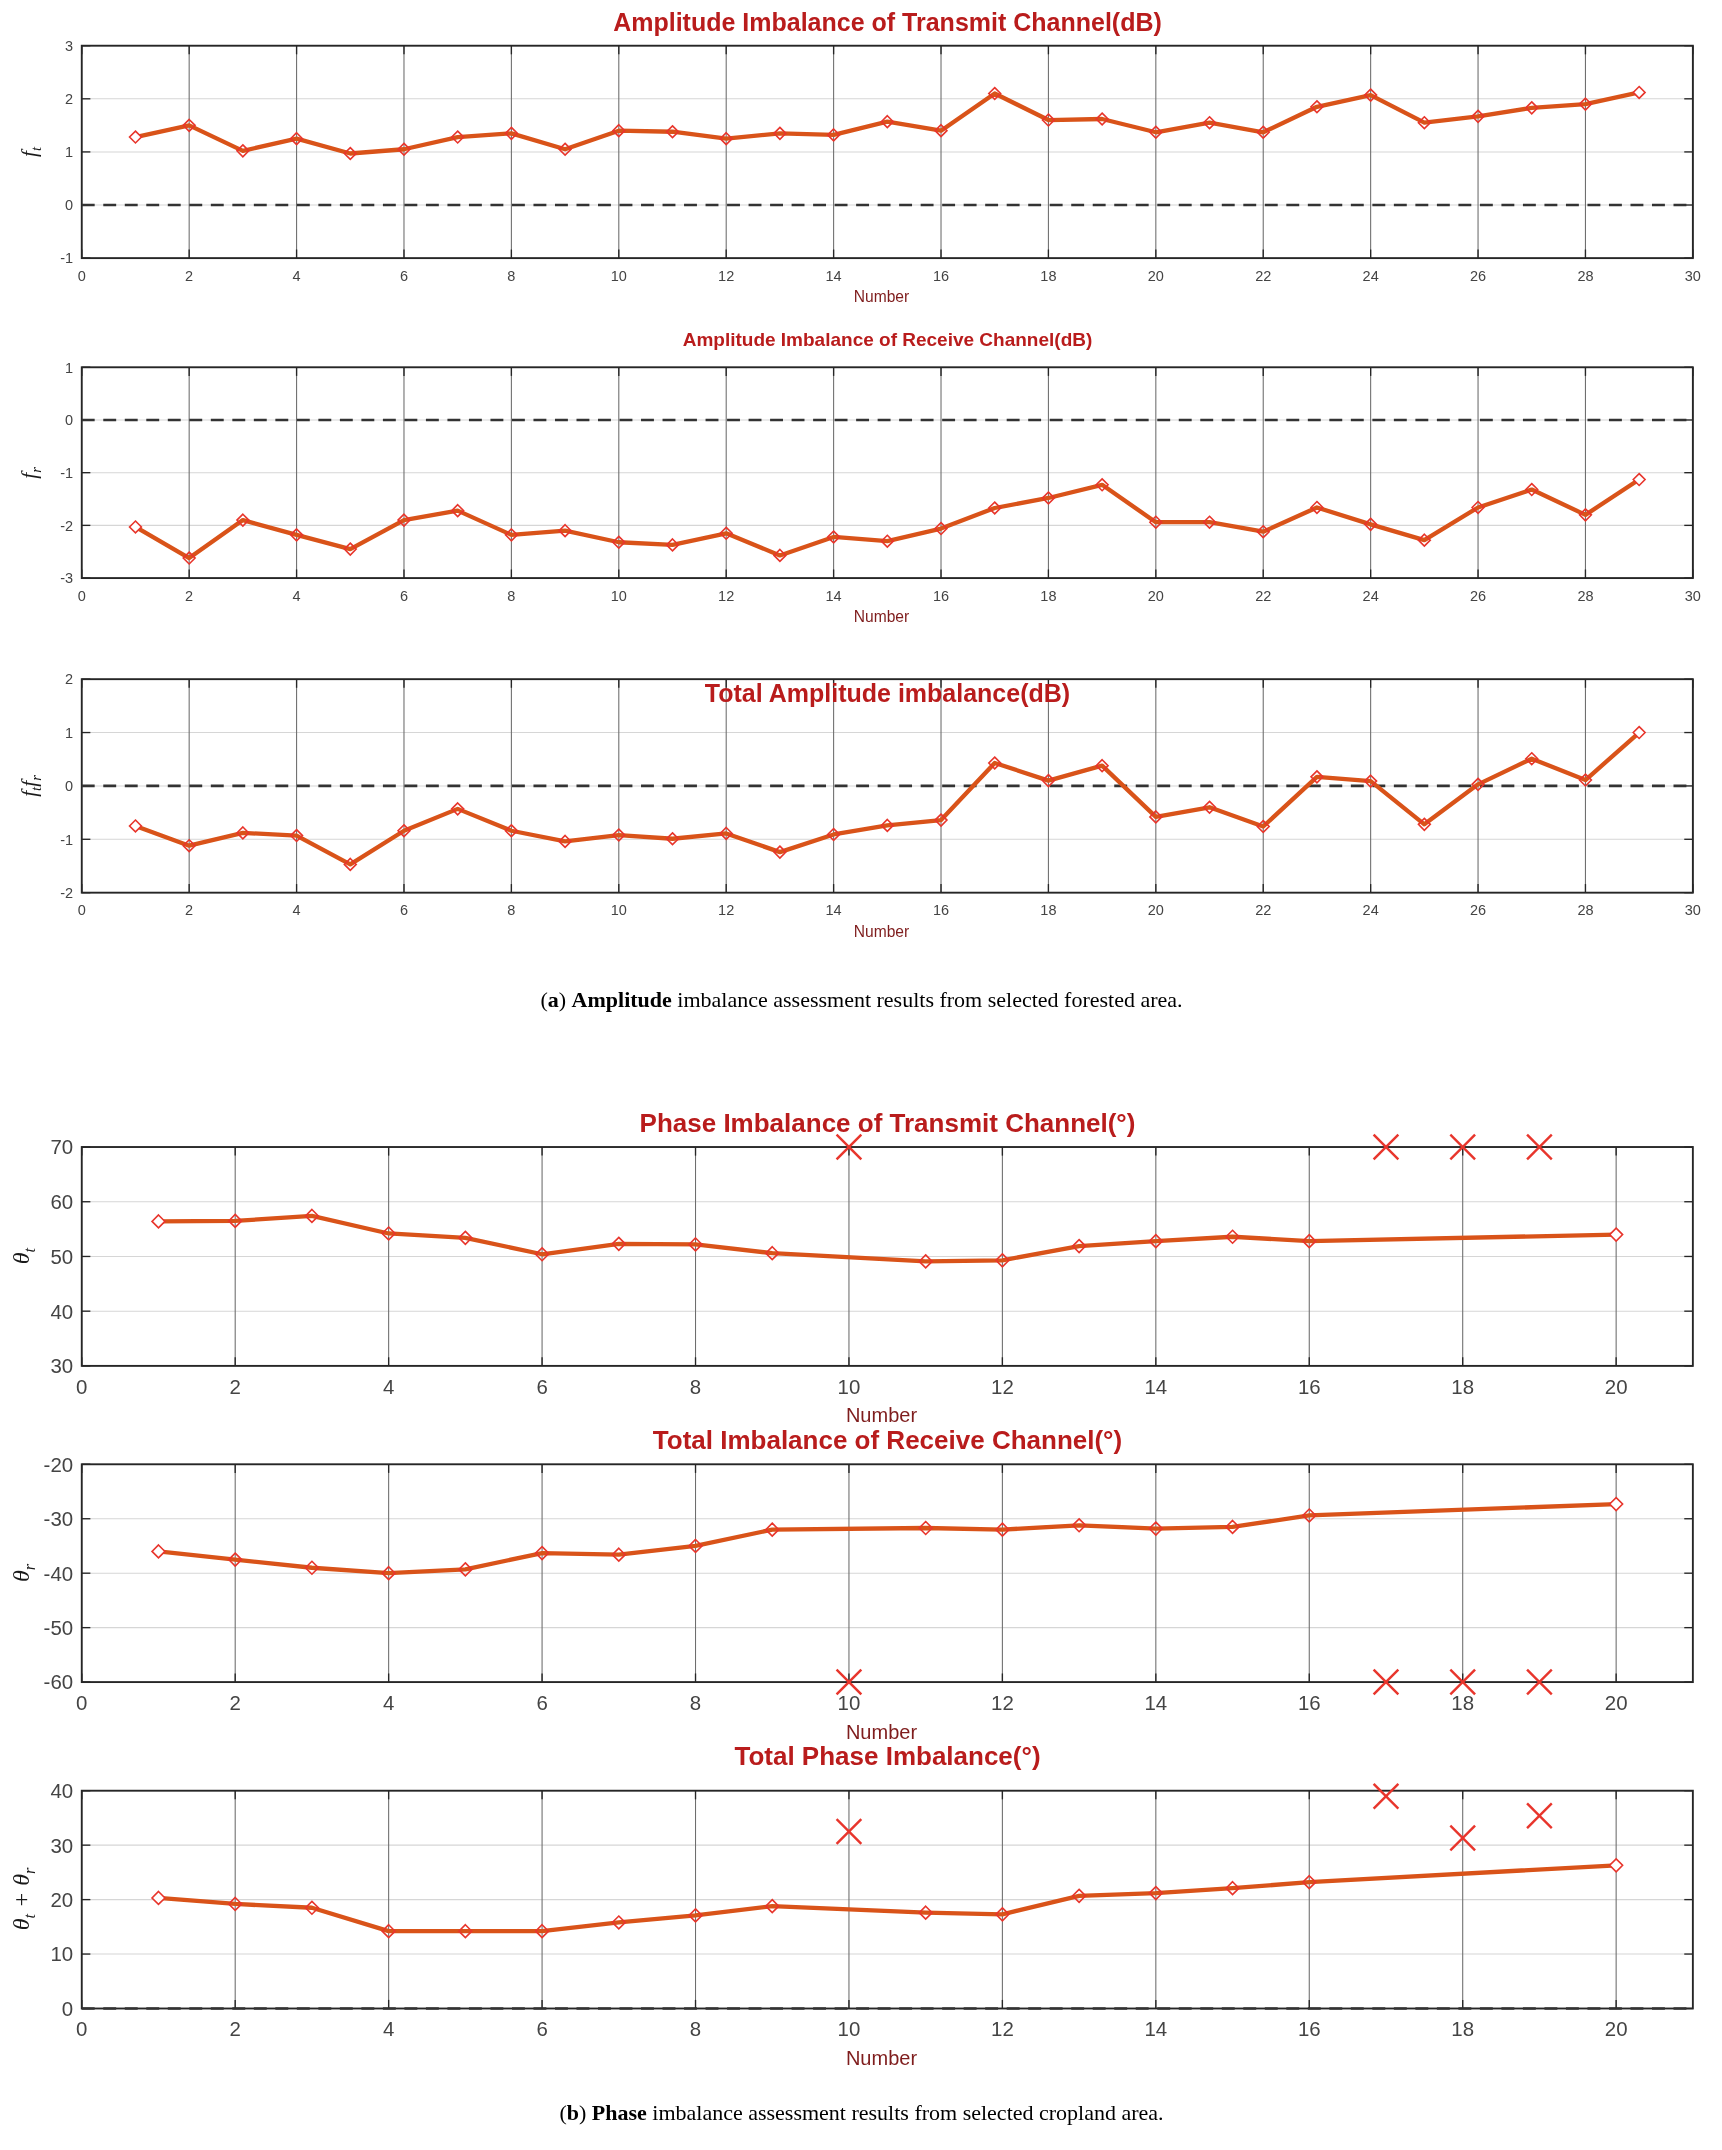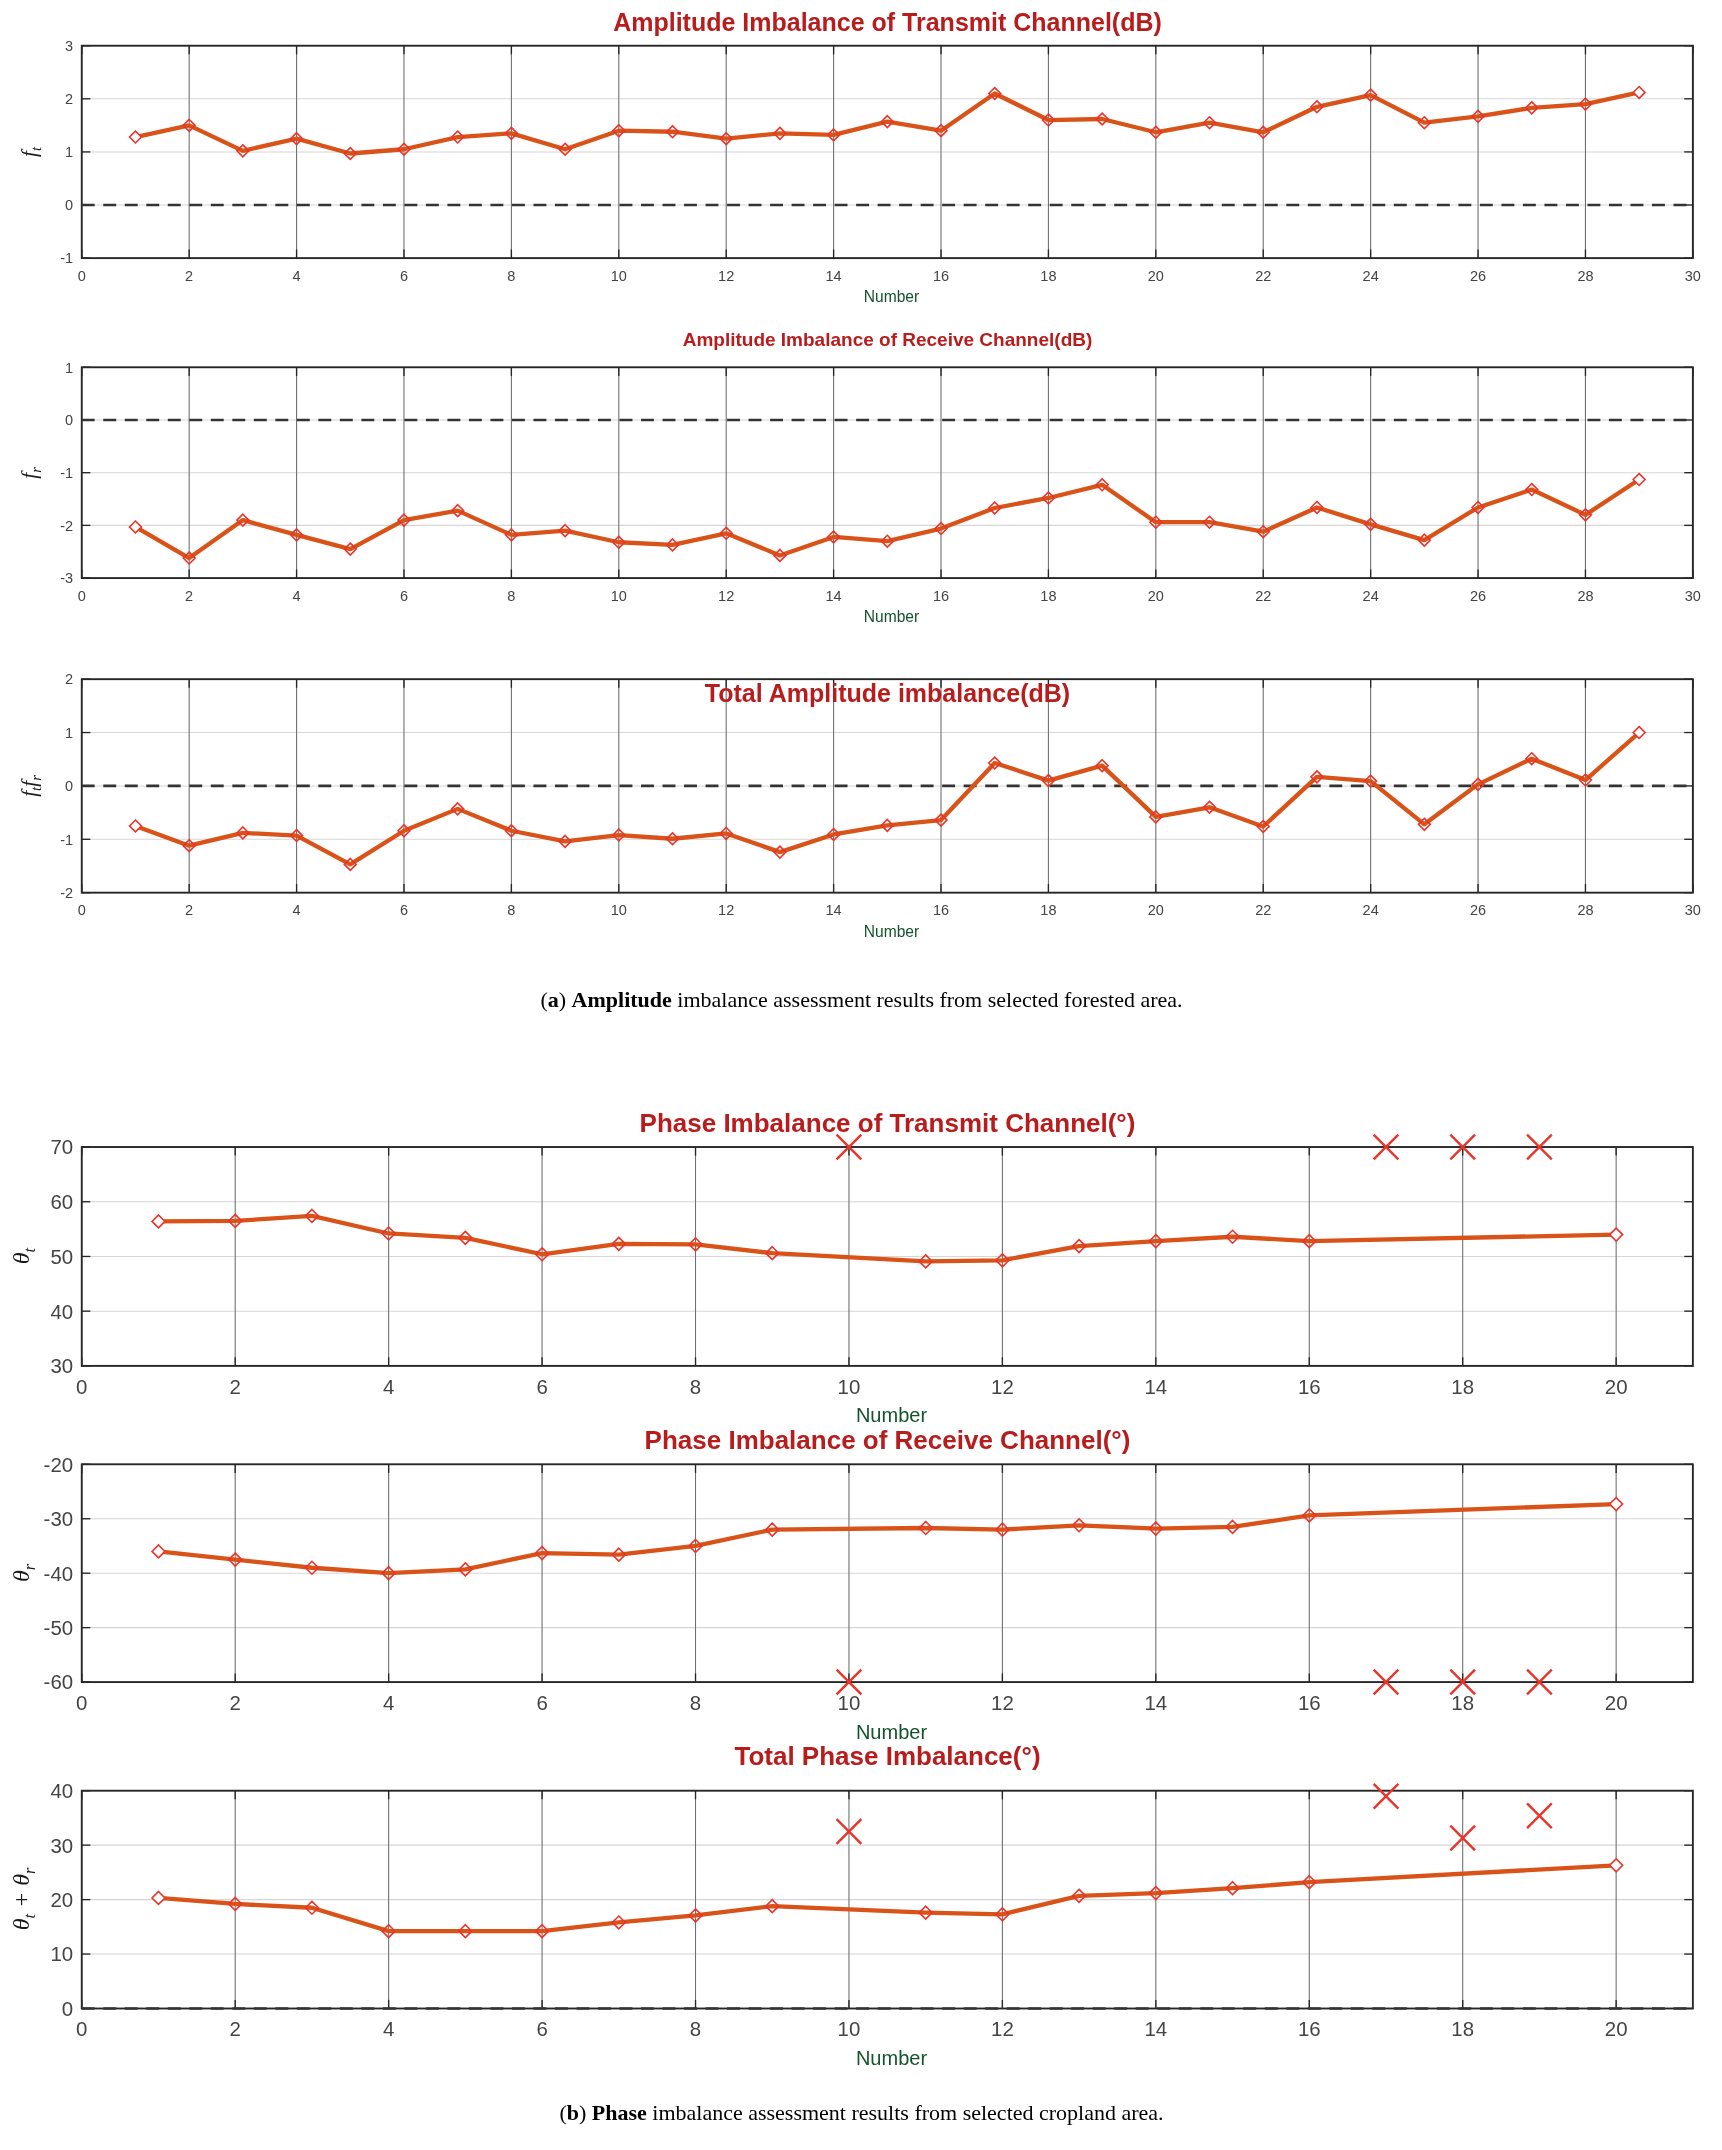--- a/index.html
+++ b/index.html
@@ -1,21 +1,21 @@
 <!DOCTYPE html>
 <html style="font-size:8.6px"><head>
 <meta charset="utf-8">
 <style>
   html,body{margin:0;padding:0;background:#fff;}
   #page{position:relative;width:1723px;height:2151px;background:#fff;overflow:hidden;
         font-family:"Liberation Sans",sans-serif;}
   #plots{position:absolute;left:0;top:0;overflow:visible;}
   .title{position:absolute;left:82px;width:1611px;text-align:center;font-weight:bold;
          color:#b91c1c;font-family:"Liberation Sans",sans-serif;}
-  .xlab{position:absolute;left:86px;width:1611px;text-align:center;color:#14532d;
+  .xlab{position:absolute;left:76px;width:1611px;text-align:center;color:#7f1d1d;
         font-family:"Liberation Sans",sans-serif;}
   .ylab{position:absolute;transform:translate(-50%,-50%) rotate(-90deg);color:#1a1a1a;
         font-family:"Liberation Serif","DejaVu Serif",serif;font-style:italic;white-space:nowrap;}
   .ylab sub{font-size:0.68em;}
   .cap{position:absolute;left:0;width:100%;text-align:center;margin:0;color:#000;
        font-family:"Liberation Serif","DejaVu Serif",serif;font-size:22px;}
   .cap .b{font-weight:bold;}
 </style>
 </head>
 <body>
@@ -646,21 +646,21 @@
         <text x="136" y="3546.18" text-anchor="end" fill="#444444" font-size="38" font-family="Liberation Sans, sans-serif">20</text>
         <text x="136" y="3444.93" text-anchor="end" fill="#444444" font-size="38" font-family="Liberation Sans, sans-serif">30</text>
         <text x="136" y="3343.68" text-anchor="end" fill="#444444" font-size="38" font-family="Liberation Sans, sans-serif">40</text>
       </g>
     </svg>
 
   <div class="title" id="title0" style="top: 7.5px; font-size: 25px;">Amplitude Imbalance of Transmit Channel(dB)</div>
   <div class="title" id="title1" style="top: 329px; font-size: 19px;">Amplitude Imbalance of Receive Channel(dB)</div>
   <div class="title" id="title2" style="top: 679px; font-size: 25px;">Total Amplitude imbalance(dB)</div>
   <div class="title" id="title3" style="top: 1108px; font-size: 26px;">Phase Imbalance of Transmit Channel(°)</div>
-  <div class="title" id="title4" style="top: 1425px; font-size: 26px;">Phase Imbalance of Receive Channel(°)</div>
+  <div class="title" id="title4" style="top: 1425px; font-size: 26px;">Total Imbalance of Receive Channel(°)</div>
   <div class="title" id="title5" style="top: 1741px; font-size: 26px;">Total Phase Imbalance(°)</div>
 
   <div class="xlab" id="xlab0" style="top: 288px; font-size: 15.6px;">Number</div>
   <div class="xlab" id="xlab1" style="top: 608px; font-size: 15.6px;">Number</div>
   <div class="xlab" id="xlab2" style="top: 923px; font-size: 15.6px;">Number</div>
   <div class="xlab" id="xlab3" style="top: 1404px; font-size: 20px;">Number</div>
   <div class="xlab" id="xlab4" style="top: 1721px; font-size: 20px;">Number</div>
   <div class="xlab" id="xlab5" style="top: 2047px; font-size: 20px;">Number</div>
 
   <div class="ylab" id="ylab0" style="left: 31px; top: 152px; font-size: 21.5px;"><span>f</span><sub>t</sub></div>

